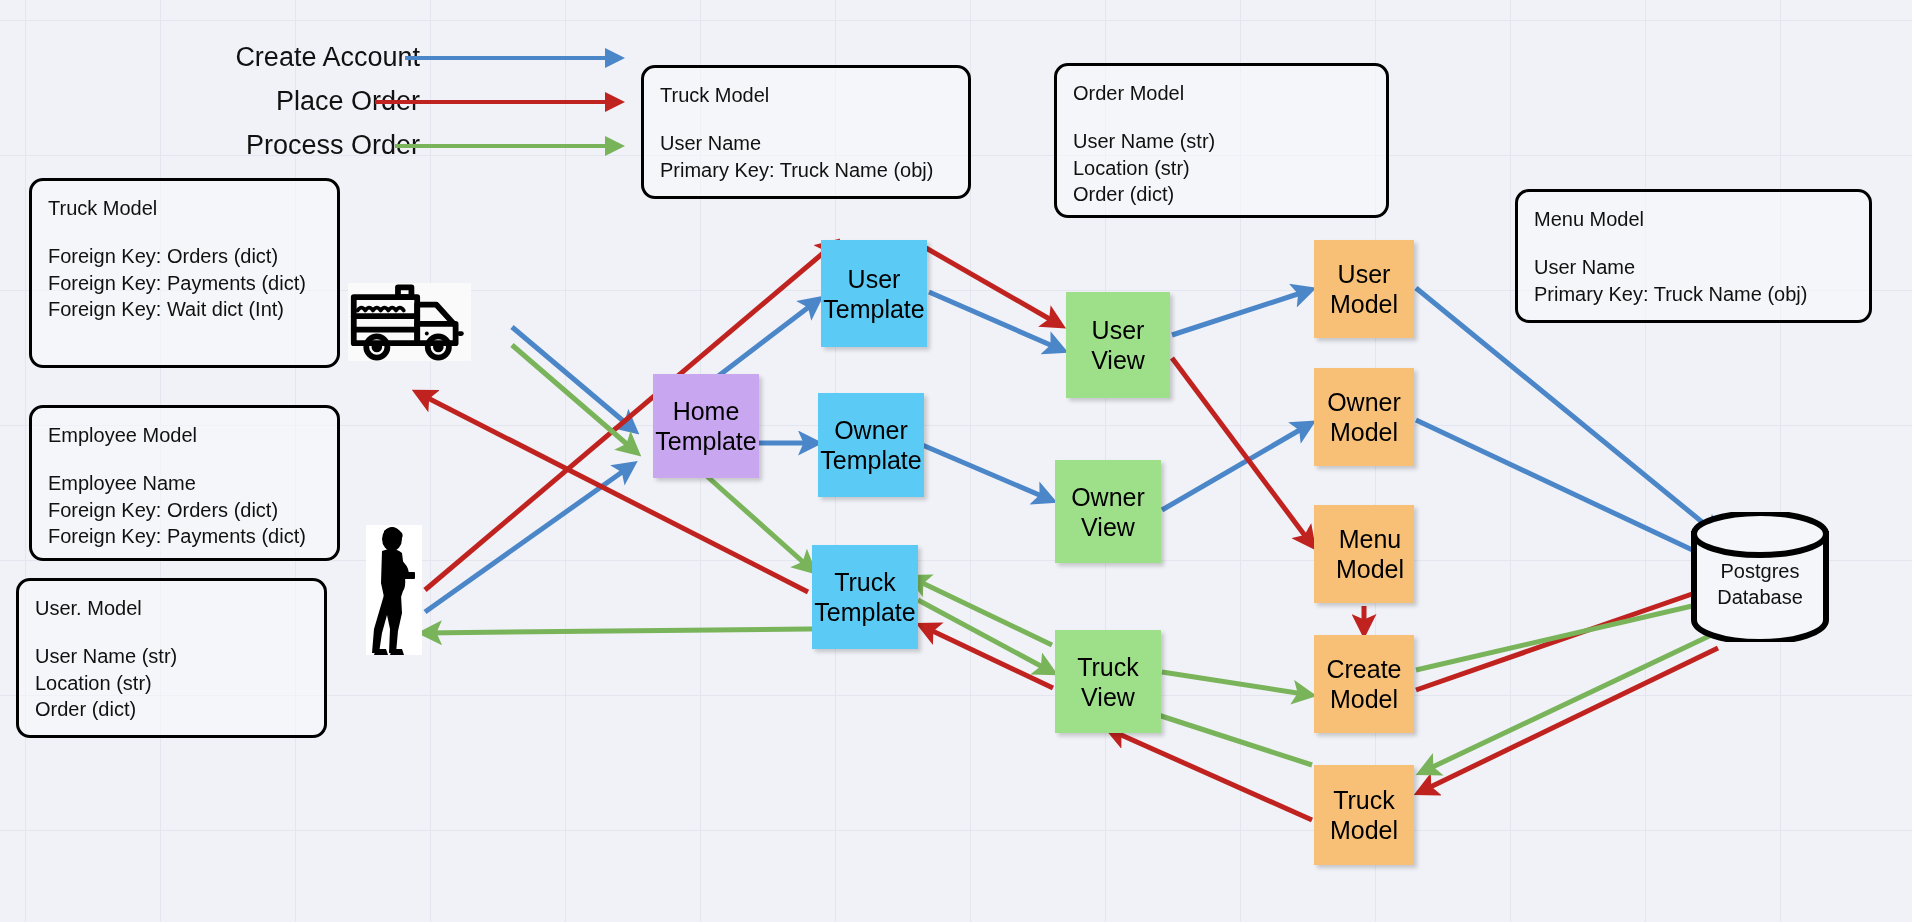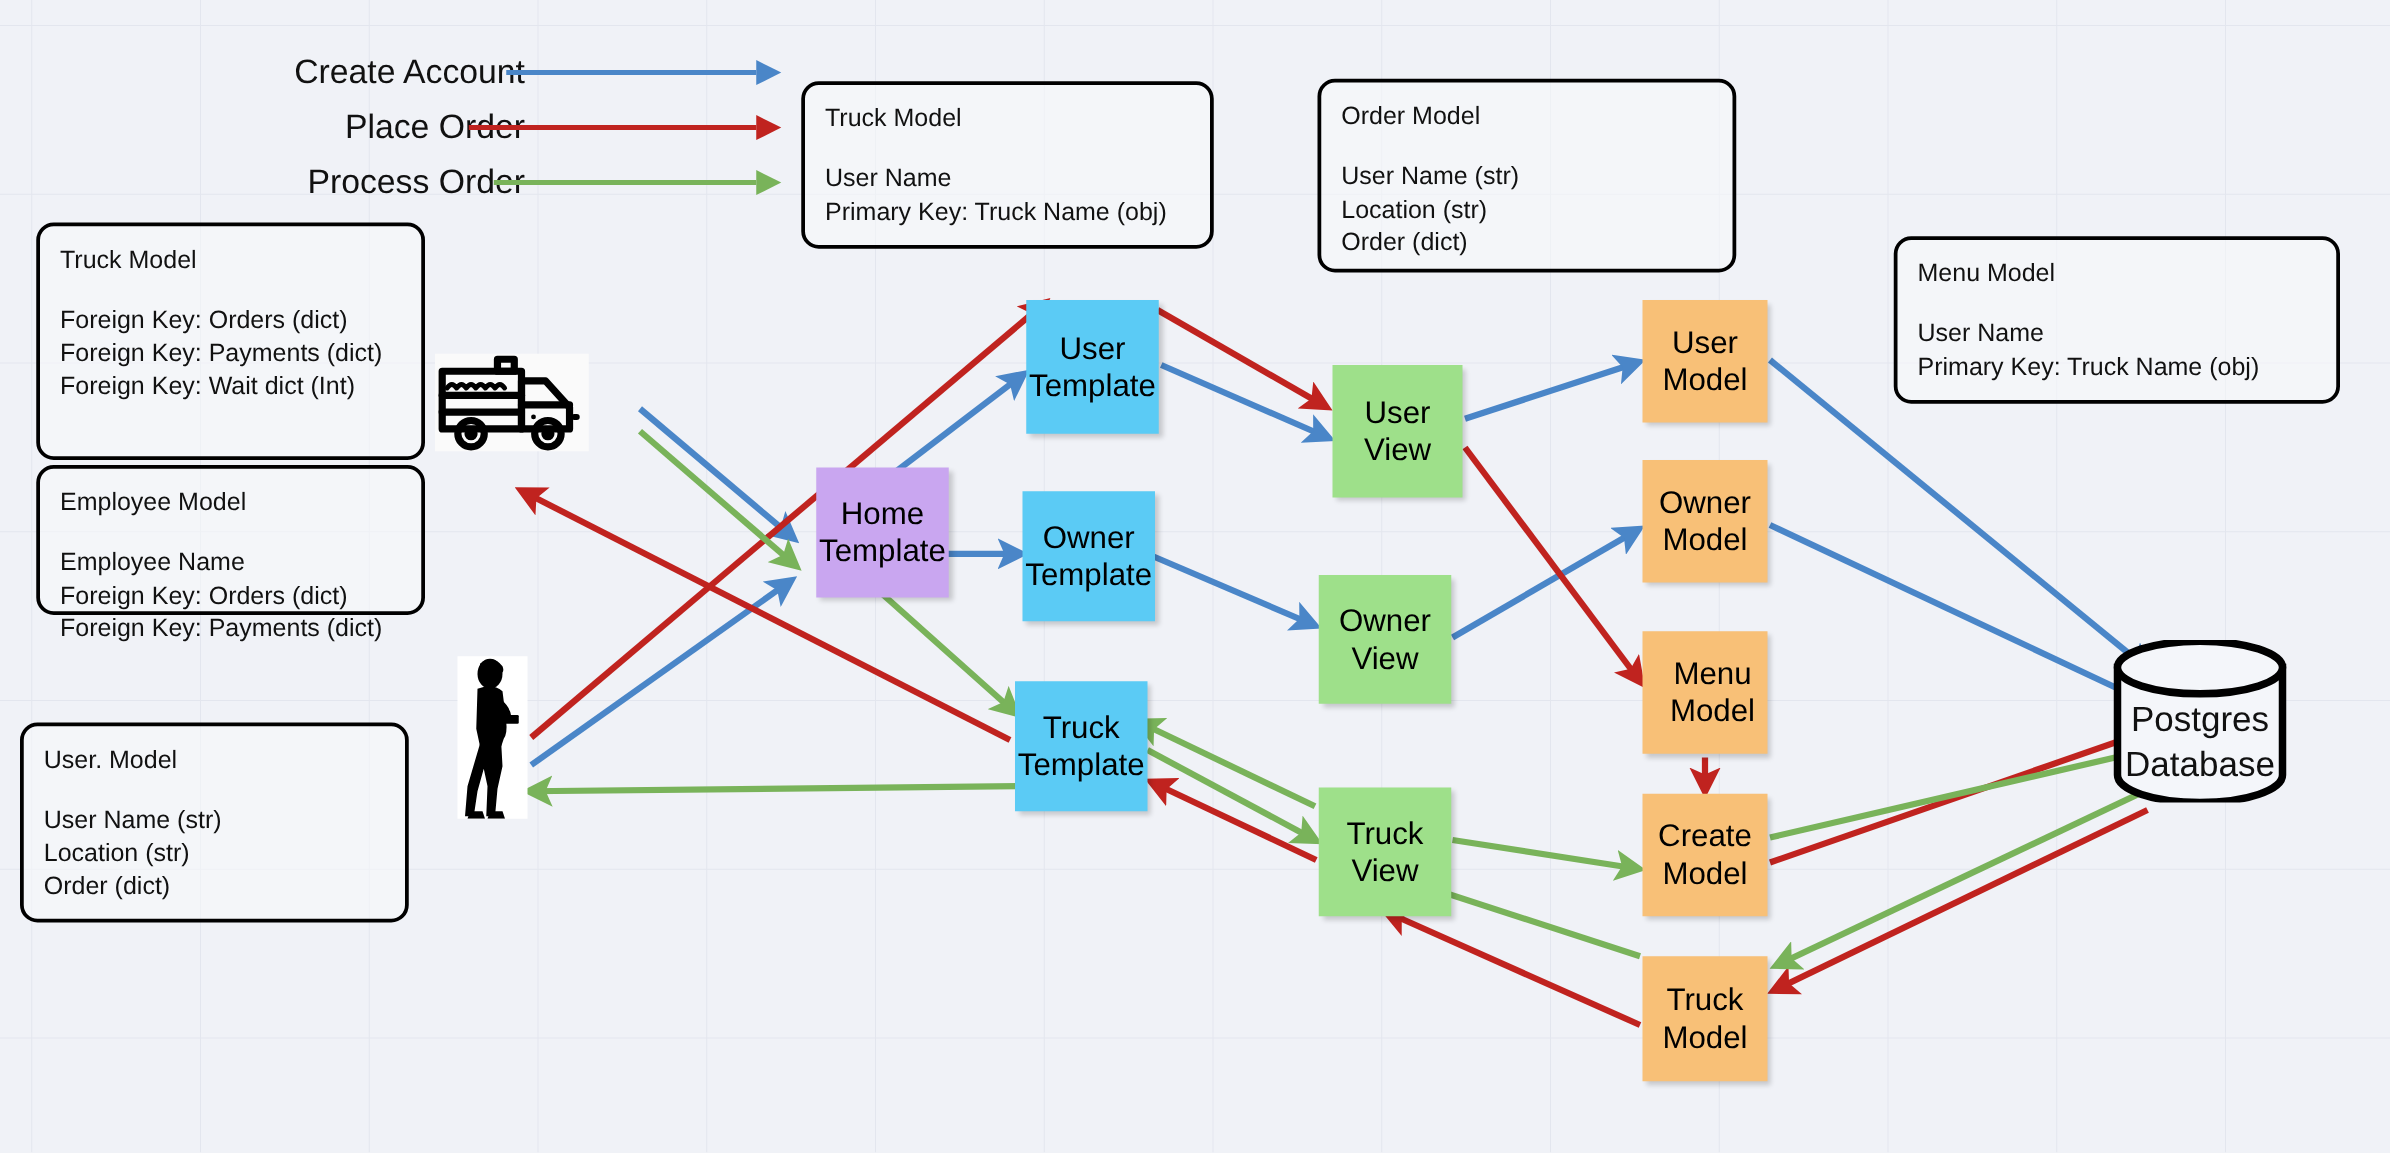--- a/index.html
+++ b/index.html
@@ -109,21 +109,21 @@
     position: absolute;
     width: 144px;
     height: 130px;
   }
   .db-label {
     position: absolute;
     left: 0;
     top: 46px;
     width: 144px;
     text-align: center;
-    font-size: 28px;
+    font-size: 20px;
     line-height: 1.3;
     color: #111;
   }
 
   
   .icon-box { position: absolute; }
   .truck-icon-bg { background: #fafafa; }
   .person-icon-bg { background: #ffffff; }
 </style>
 </head>
@@ -222,21 +222,21 @@
     </div>
   </div>
 
   <div class="card" style="left:29px; top:178px; width:311px; height:190px;">
     <div class="card-title">Truck Model</div>
     <div class="card-line">Foreign Key: Orders (dict)</div>
     <div class="card-line">Foreign Key: Payments (dict)</div>
     <div class="card-line">Foreign Key: Wait dict (Int)</div>
   </div>
 
-  <div class="card" style="left:29px; top:372px; width:311px; height:120px;">
+  <div class="card" style="left:29px; top:405px; width:311px; height:156px;">
     <div class="card-title">Employee Model</div>
     <div class="card-line">Employee Name</div>
     <div class="card-line">Foreign Key: Orders (dict)</div>
     <div class="card-line">Foreign Key: Payments (dict)</div>
   </div>
 
   <div class="card" style="left:16px; top:578px; width:311px; height:160px;">
     <div class="card-title">User. Model</div>
     <div class="card-line">User Name (str)</div>
     <div class="card-line">Location (str)</div>

